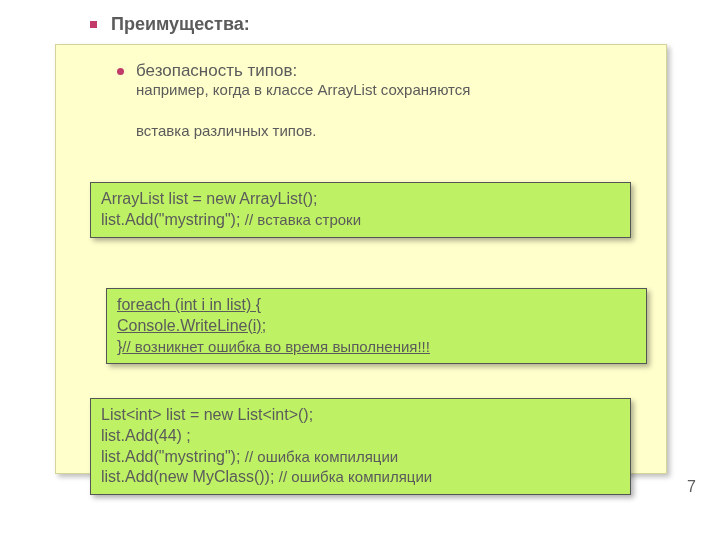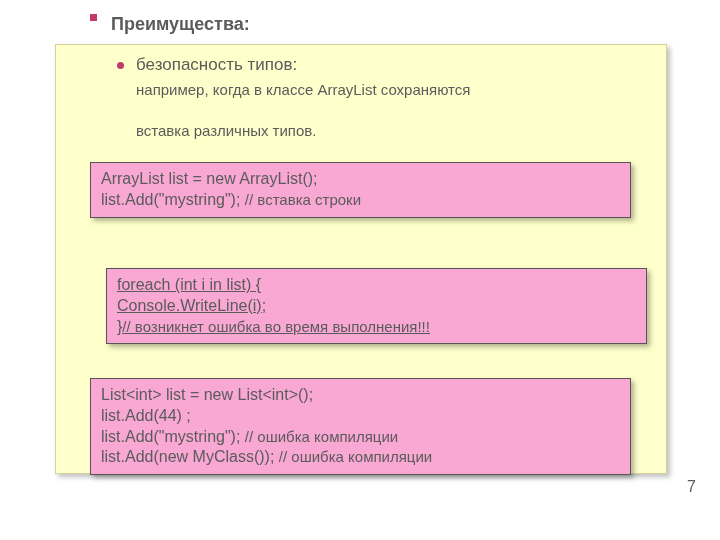--- a/index.html
+++ b/index.html
@@ -10,20 +10,21 @@
     height: 540px;
     font-family: Arial, sans-serif;
     background: #ffffff;
     position: relative;
   }
   .heading {
     position: absolute;
     top: 14px;
     left: 90px;
     display: flex;
+    align-items: center;
   }
   .sq-bullet {
     width: 7px;
     height: 7px;
     background: #c13a6a;
     margin-right: 14px;
   }
   .heading-text {
     font-size: 18px;
     font-weight: bold;
@@ -35,21 +36,21 @@
     top: 44px;
     width: 612px;
     height: 430px;
     background: #ffffcc;
     border: 1px solid #d4d49a;
     box-shadow: 3px 3px 5px rgba(0,0,0,0.25);
   }
   .bullet-row {
     position: absolute;
     left: 117px;
-    top: 55px;
+    top: 61px;
     display: flex;
     align-items: center;
   }
   .dot {
     width: 7px;
     height: 7px;
     border-radius: 50%;
     background: #c13a6a;
     margin-right: 12px;
   }
@@ -61,28 +62,29 @@
     position: absolute;
     left: 136px;
     top: 80px;
     width: 480px;
     font-size: 15px;
     color: #5b5b5b;
     line-height: 1.35;
   }
   .codeblock {
     position: absolute;
-    background: #f9a8d4;
+    background: #bef264;
     border: 1px solid #555;
     box-shadow: 3px 3px 5px rgba(0,0,0,0.3);
     padding: 6px 10px 6px 10px;
     font-size: 16px;
     color: #5b5b5b;
     line-height: 1.3;
     font-family: "Segoe UI", Arial, sans-serif;
+    margin-top: 20px;
   }
   .codeblock .comment {
     font-size: 15px;
   }
   .cb1 { left: 90px; top: 162px; width: 541px; }
   .cb2 { left: 106px; top: 268px; width: 541px; text-decoration: underline; }
   .cb3 { left: 90px; top: 378px; width: 541px; }
   .page-num {
     position: absolute;
     right: 24px;

